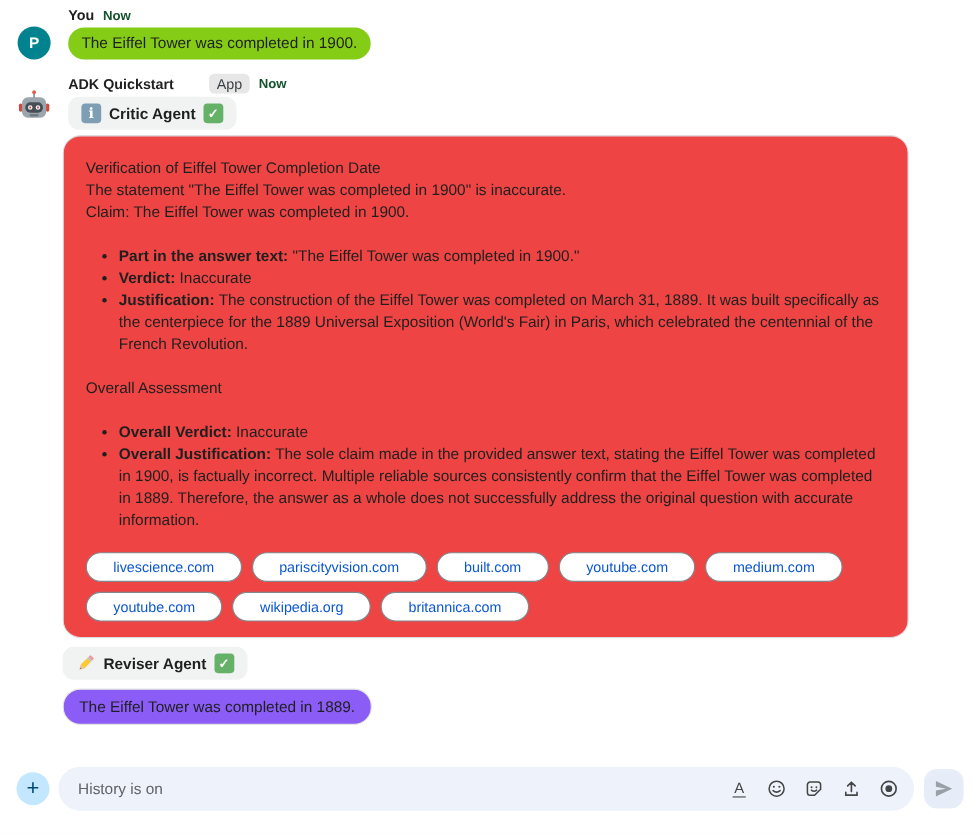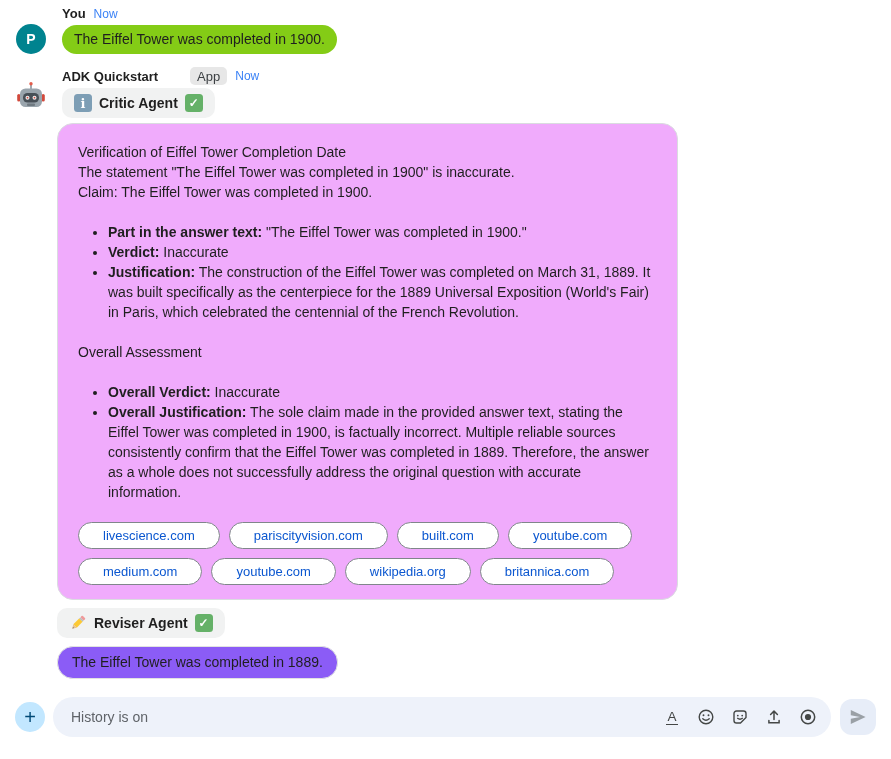--- a/index.html
+++ b/index.html
@@ -5,36 +5,36 @@
   * { box-sizing: border-box; margin: 0; padding: 0; }
   html,body { width: 891px; height: 759px; background: #fff; overflow: hidden;
     font-family: "Liberation Sans", sans-serif; color: #1f1f1f; position: relative; }
   .chat { position: absolute; top: 0; left: 0; width: 891px; padding: 6px 0 0 62px; }
   .avatar { position: absolute; left: 16px; border-radius: 50%; }
   .user-avatar { top: 24px; width: 30px; height: 30px; background: #00838f; color: #fff;
     display: flex; align-items: center; justify-content: center; font-size: 14px; font-weight: bold; }
   .robot-avatar { top: 81px; width: 30px; height: 30px; }
   .msg-header { display: flex; align-items: center; gap: 8px; font-size: 13px; }
   .sender { font-weight: bold; color: #1f1f1f; }
-  .time { font-size: 12px; color: #3b82f6; font-weight: normal; }
+  .time { font-size: 12px; color: #14532d; font-weight: bold; }
   .app-badge { background: #e7e7e7; color: #3c4043; font-size: 13px; border-radius: 5px;
     padding: 1.5px 7px; margin-left: 24px; }
   .bubble { display: inline-block; font-size: 14px; line-height: 19px; padding: 5px 12px;
     border-radius: 16px; margin-top: 4px; }
   .user-bubble { background: #84cc16; }
   .header2 { margin-top: 13px; }
   .agent-pill { display: inline-flex; align-items: center; gap: 7px; background: #f1f2f2;
     border-radius: 10px; padding: 6px 12px; margin-top: 3px; height: 30px; }
   .agent-pill .agent-name { font-size: 14px; font-weight: bold; }
   .sq-icon { width: 18px; height: 18px; border-radius: 3.5px; display: inline-flex;
     align-items: center; justify-content: center; color: #fff; flex: 0 0 auto; }
   .info-bg { background: #7d9eb5; font-family: "DejaVu Serif", serif; font-size: 13px; font-weight: bold; }
   .check-bg { background: #65b168; font-size: 12px; font-weight: bold; }
-  .card { width: 621px; margin: 5px 0 0 -5px; border: 1px solid #dadce0; border-radius: 16px;
-    background: #f0abfc; padding: 18px 20px 14px 20px; font-size: 14px; line-height: 20px; }
+  .card { width: 769px; margin: 5px 0 0 -5px; border: 1px solid #dadce0; border-radius: 16px;
+    background: #ef4444; padding: 18px 20px 14px 20px; font-size: 14px; line-height: 20px; }
   .card p { margin: 0; }
   .card ul { margin: 20px 0; padding-left: 30px; }
   .card li { margin: 0; }
   .card b { font-weight: bold; }
   .chips { display: flex; flex-wrap: wrap; gap: 9px; margin-top: 12px; }
   .chip { border: 1px solid #80868b; background: #fff; border-radius: 14px; height: 27px;
     padding: 0 24px; font-size: 13px; font-weight: 500; color: #0b57d0; cursor: pointer;
     font-family: "Liberation Sans", sans-serif; display: inline-flex; align-items: center; }
   .reviser-pill { margin: 8px 0 0 -5px; }
   .bot-bubble { background: #8b5cf6; border: 1px solid #e1e3e1; margin: 8px 0 0 -5px;

